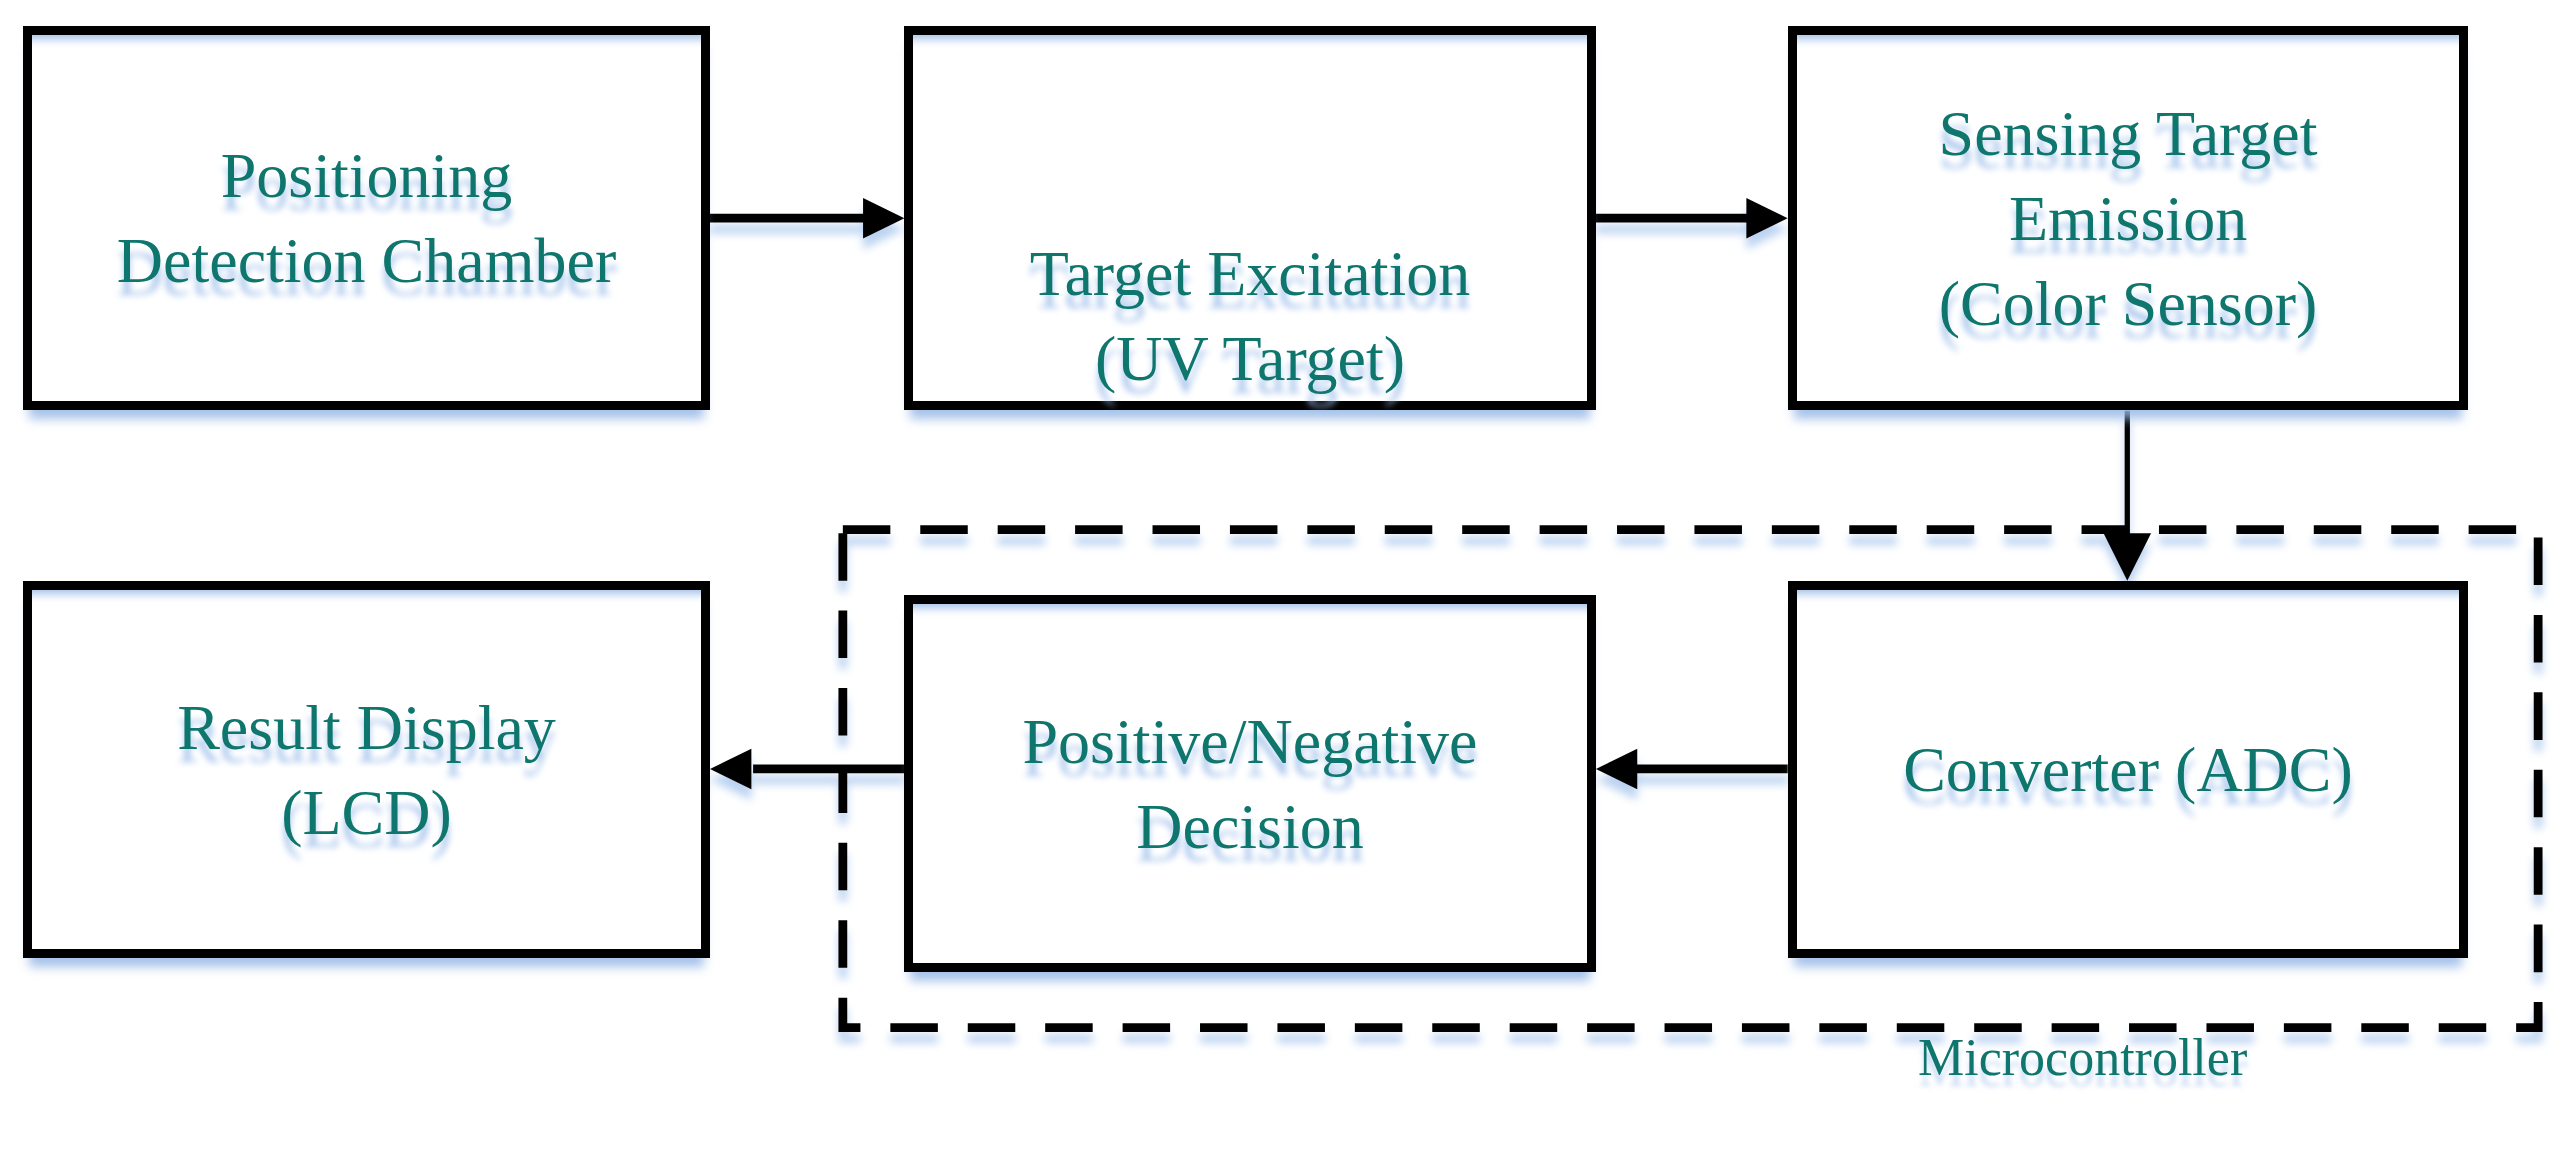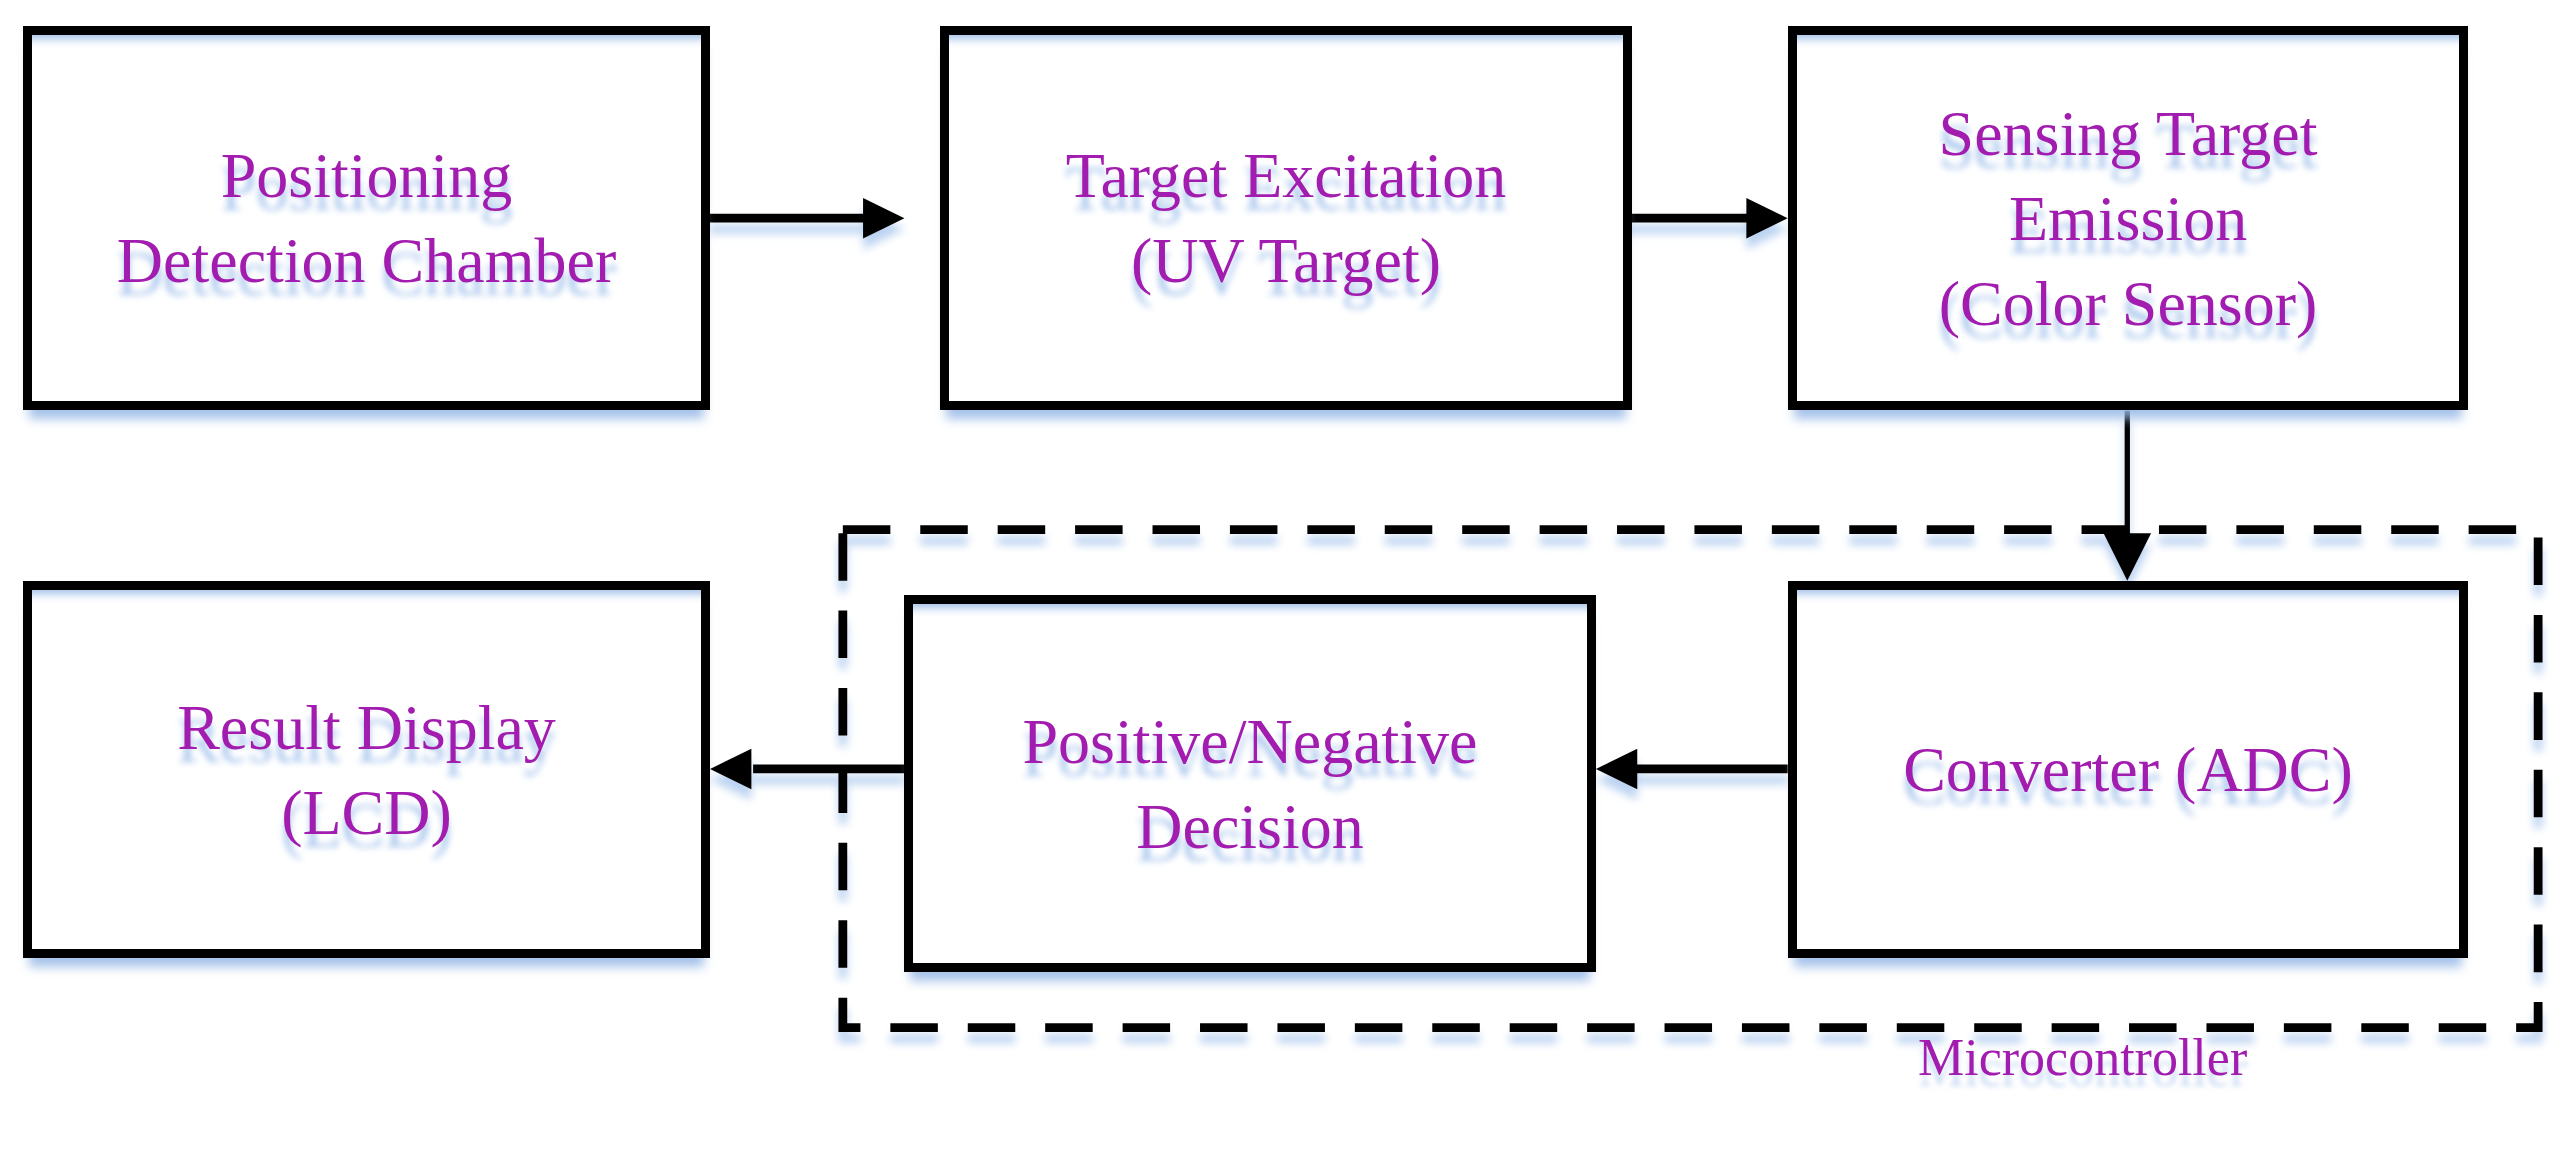--- a/index.html
+++ b/index.html
@@ -1,21 +1,21 @@
 <!DOCTYPE html>
 <html style="font-size:14px"><head>
 <meta charset="utf-8">
 <style>
   html,body{margin:0;padding:0;background:#ffffff;}
   #stage{
     position:relative;
     width:2576px;height:1156px;
     background:#ffffff;
     font-family:"Liberation Serif","DejaVu Serif",serif;
-    color:#a21caf;
+    color:#0f766e;
     overflow:hidden;
   }
   
   #wires{
     position:absolute;left:0;top:0;width:2576px;height:1156px;
     filter:drop-shadow(0 11.4px 4.4px rgba(160,192,235,.70));
     pointer-events:none;
   }
   
   .box{
@@ -30,21 +30,21 @@
       inset 0 13px 8px -8.8px rgba(150,185,230,.85);
   }
   .box .txt{
     font-size:64px;
     line-height:85px;
     white-space:nowrap;
     text-shadow:0 13px 6.2px rgba(160,192,235,.9);
   }
   .box .txt div{min-height:85px;}
   #b-positioning{left:23px;  top:26px;  width:687px; height:384px;}
-  #b-excitation {left:940px;top:26px;  width:692px; height:384px;}
+  #b-excitation {left:904px;top:26px;  width:692px; height:384px;align-items:flex-end;}
   #b-sensing    {left:1788px;top:26px;  width:680px; height:384px;}
   #b-result     {left:23px;  top:581px; width:687px; height:377px;}
   #b-decision   {left:904px;top:595px; width:692px; height:377px;}
   #b-adc        {left:1788px;top:581px; width:680px; height:377px;}
   
   #mc-label{
     position:absolute;
     left:1918px;top:1018px;width:554px;
     text-align:left;
     font-size:52px;line-height:79px;

